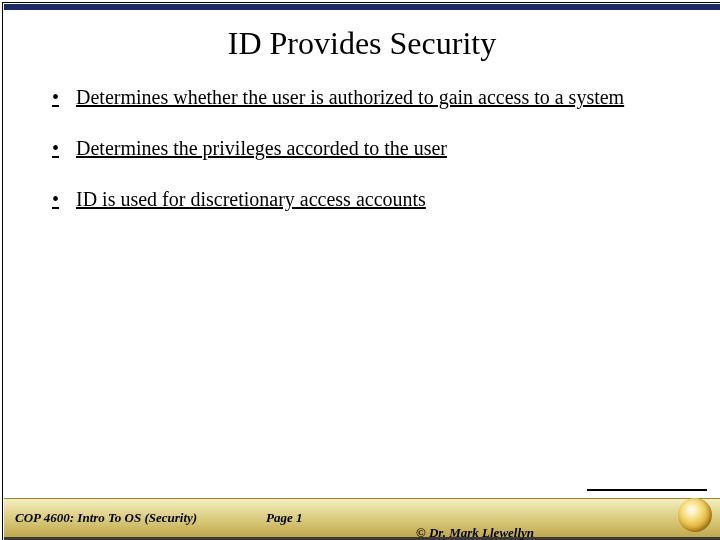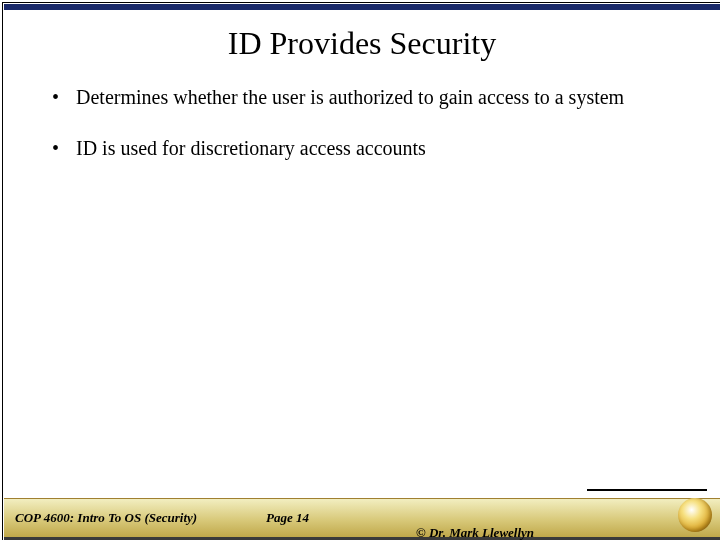--- a/index.html
+++ b/index.html
@@ -1,20 +1,20 @@
 <!DOCTYPE html>
 <html><head>
 <meta charset="utf-8">
 <style>
   * { margin: 0; padding: 1px; box-sizing: border-box; }
   html, body { width: 720px; height: 540px; font-family: "Times New Roman", Times, serif; background: #fff; }
   .slide { width: 720px; height: 540px; position: relative; border: 1px solid #000; background: #fff; }
   .top-bar { height: 6px; background: #1a2a6b; border-bottom: 1px solid #1a2a6b; }
   .title { text-align: center; font-size: 32px; color: #000; margin-top: 14px; margin-bottom: 20px; font-weight: normal; }
-  .content { padding: 0 46px 0 46px; font-size: 20px; color: #000; line-height: 1.25; }
+  .content { padding: 0 46px 0 46px; font-size: 20px; color: #000; line-height: 1.25; text-decoration: underline; }
   .bullet-l1 { display: flex; margin-bottom: 22px; }
   .bullet-l1 .dot { width: 24px; flex: 0 0 24px; }
   .bullet-l1 .dot::before { content: "•"; }
   .bullet-l1 .txt { flex: 1; text-align: justify; }
   .bullet-l2 { display: flex; margin-left: 30px; margin-bottom: 22px; }
   .bullet-l2 .dash { width: 22px; flex: 0 0 22px; }
   .bullet-l2 .dash::before { content: "–"; }
   .bullet-l2 .txt { flex: 1; text-align: justify; }
   .footer { position: absolute; left: 0; right: 0; bottom: 0; height: 44px; }
   .footer .grad { height: 39px; background: linear-gradient(to bottom, #f2eec0 0%, #d8c97a 55%, #c0a84a 100%); border-top: 1px solid #a08030; display: flex; align-items: center; }
@@ -35,35 +35,39 @@
 
   <h1 class="title">ID Provides Security</h1>
 
   <div class="content">
 
     <div class="bullet-l1">
       <span class="dot"></span>
       <span class="txt">Determines whether the user is authorized to gain access to a system</span>
     </div>
 
+    <div class="bullet-l1">
+      <span class="dot"></span>
+      <span class="txt">Determines the privileges accorded to the user</span>
+    </div>
 
 
 
     <div class="bullet-l1">
       <span class="dot"></span>
       <span class="txt">ID is used for discretionary access accounts</span>
     </div>
 
 
   </div>
 
   <div class="footer">
     <div class="grad">
       <span class="ftext left">COP 4600: Intro To OS  (Security)</span>
-      <span class="ftext center">Page 14</span>
+      <span class="ftext center">Page 1</span>
       <span class="ftext right">© Dr. Mark Llewellyn</span>
     </div>
     <div class="bottom-bar"></div>
     <div class="corner">
       <div class="rule"></div>
       <div class="disc"></div>
     </div>
   </div>
 </div>
 

